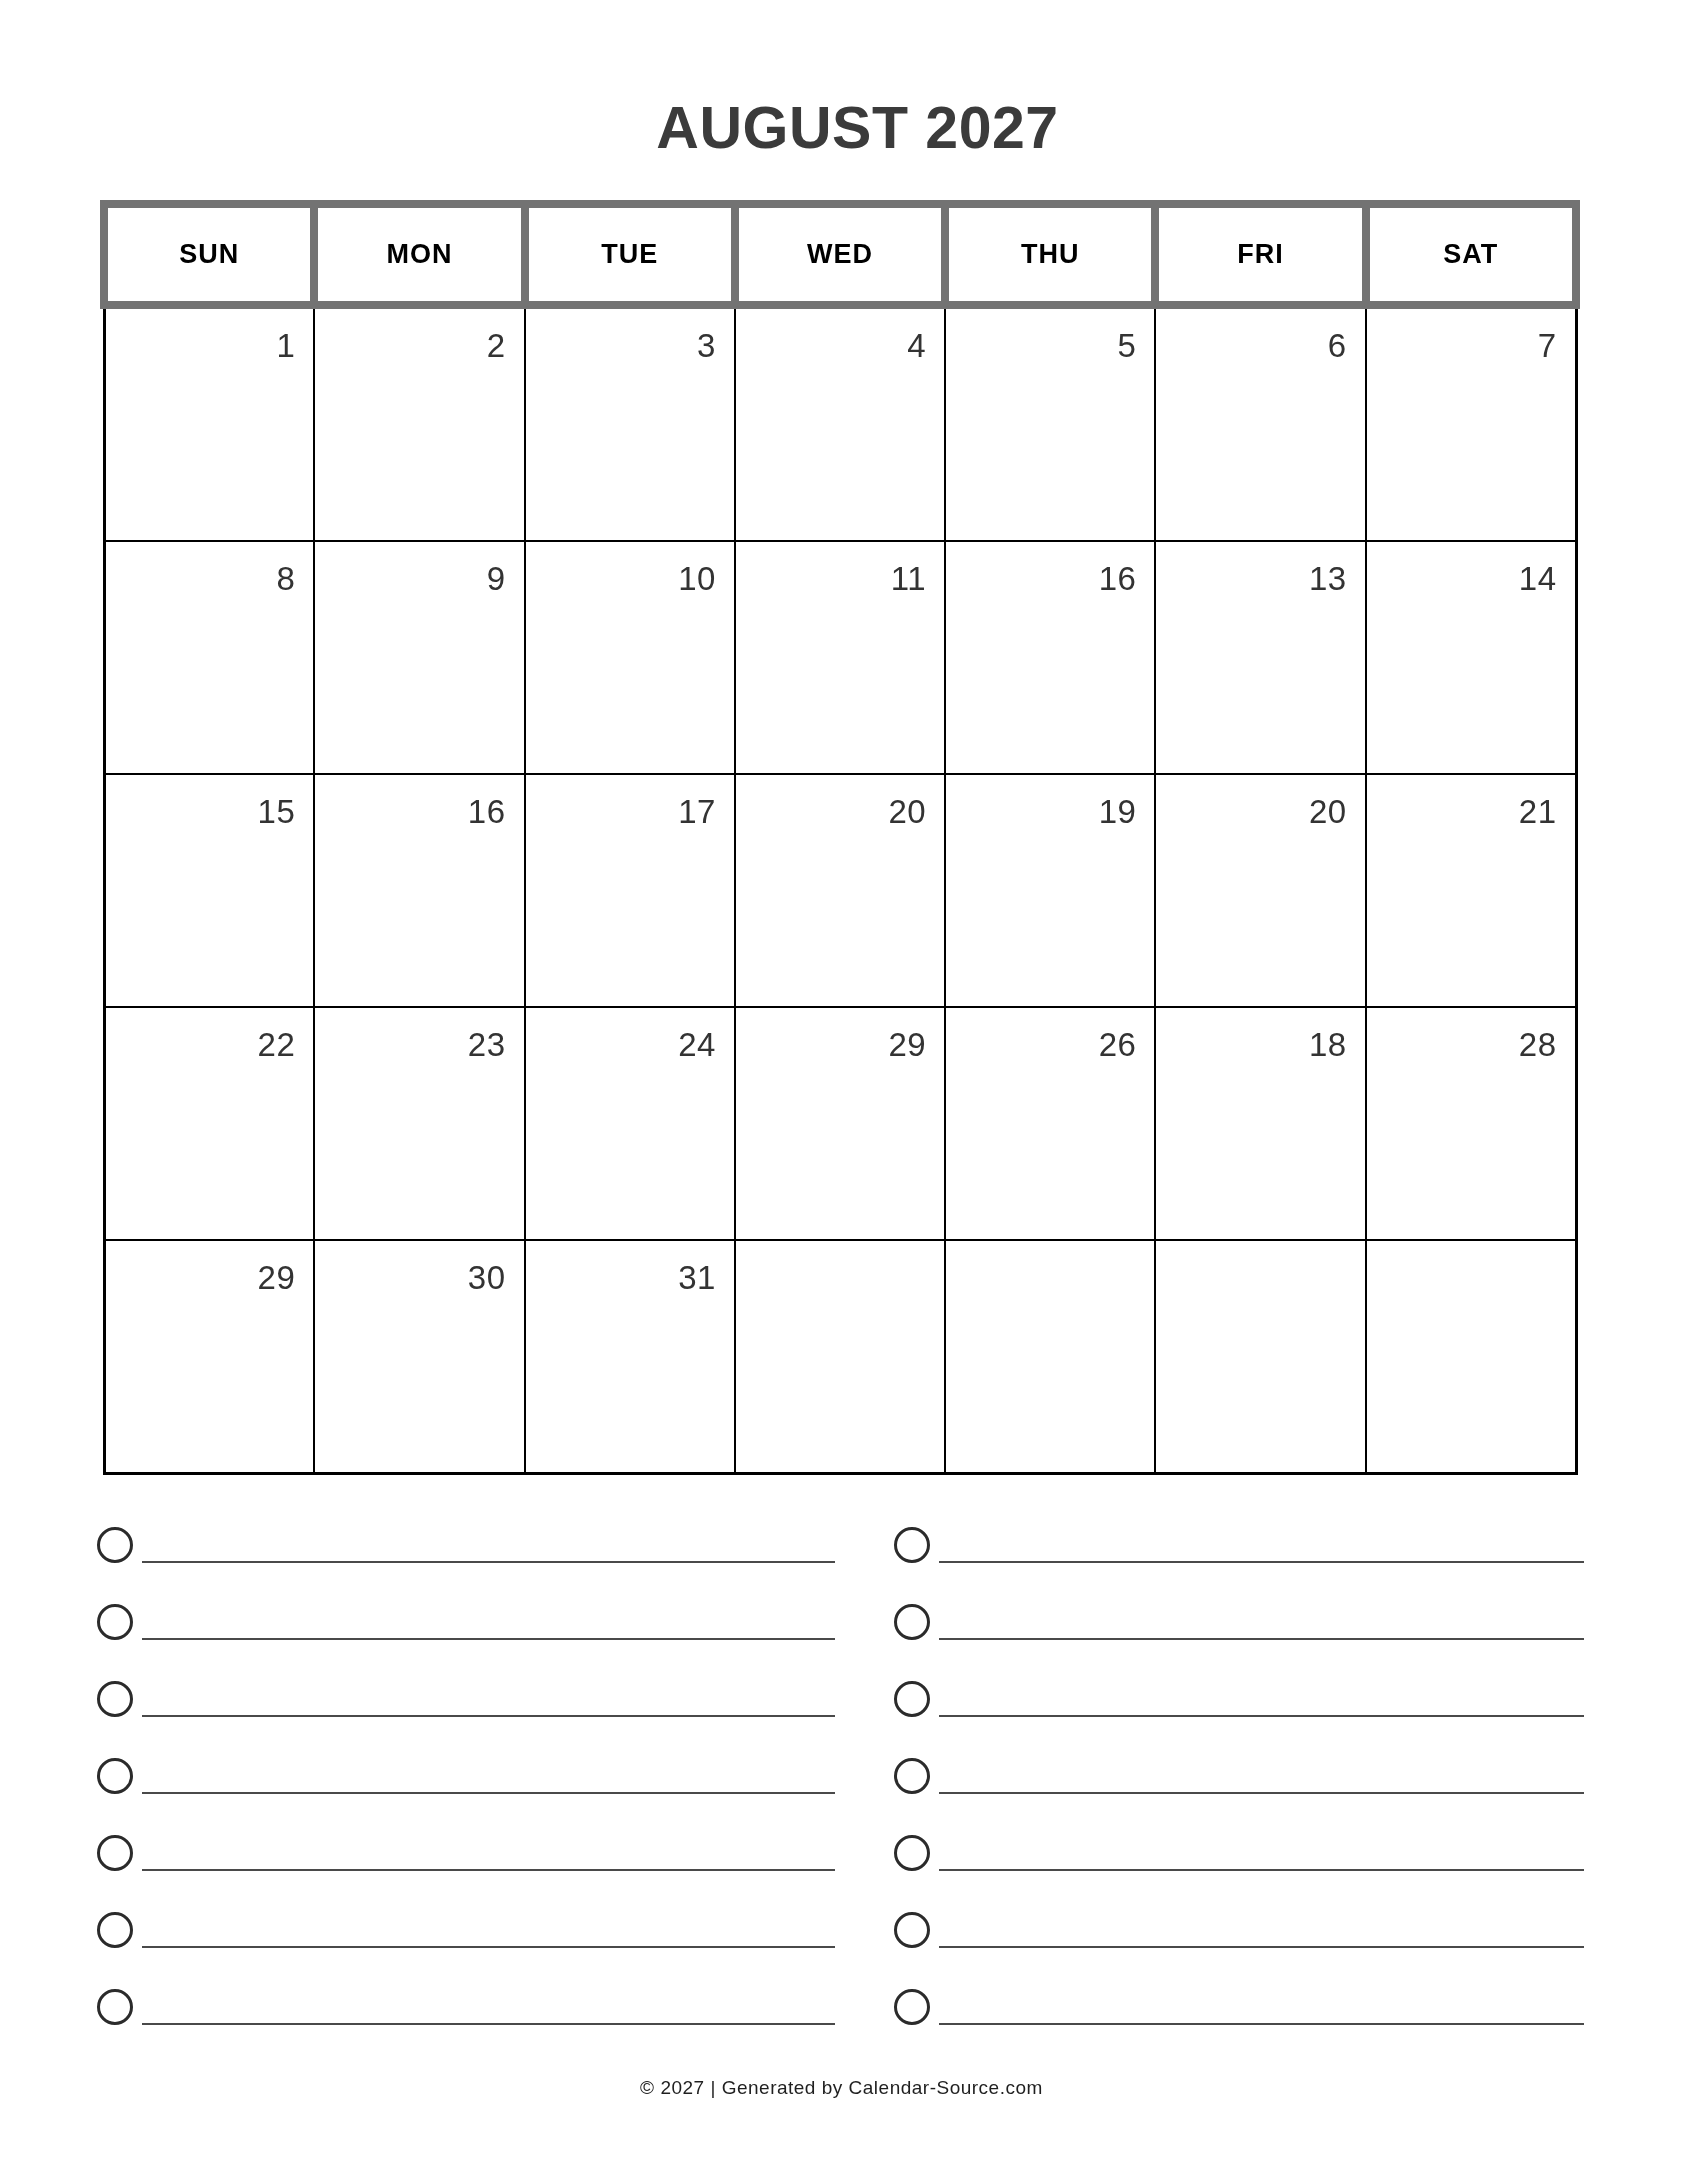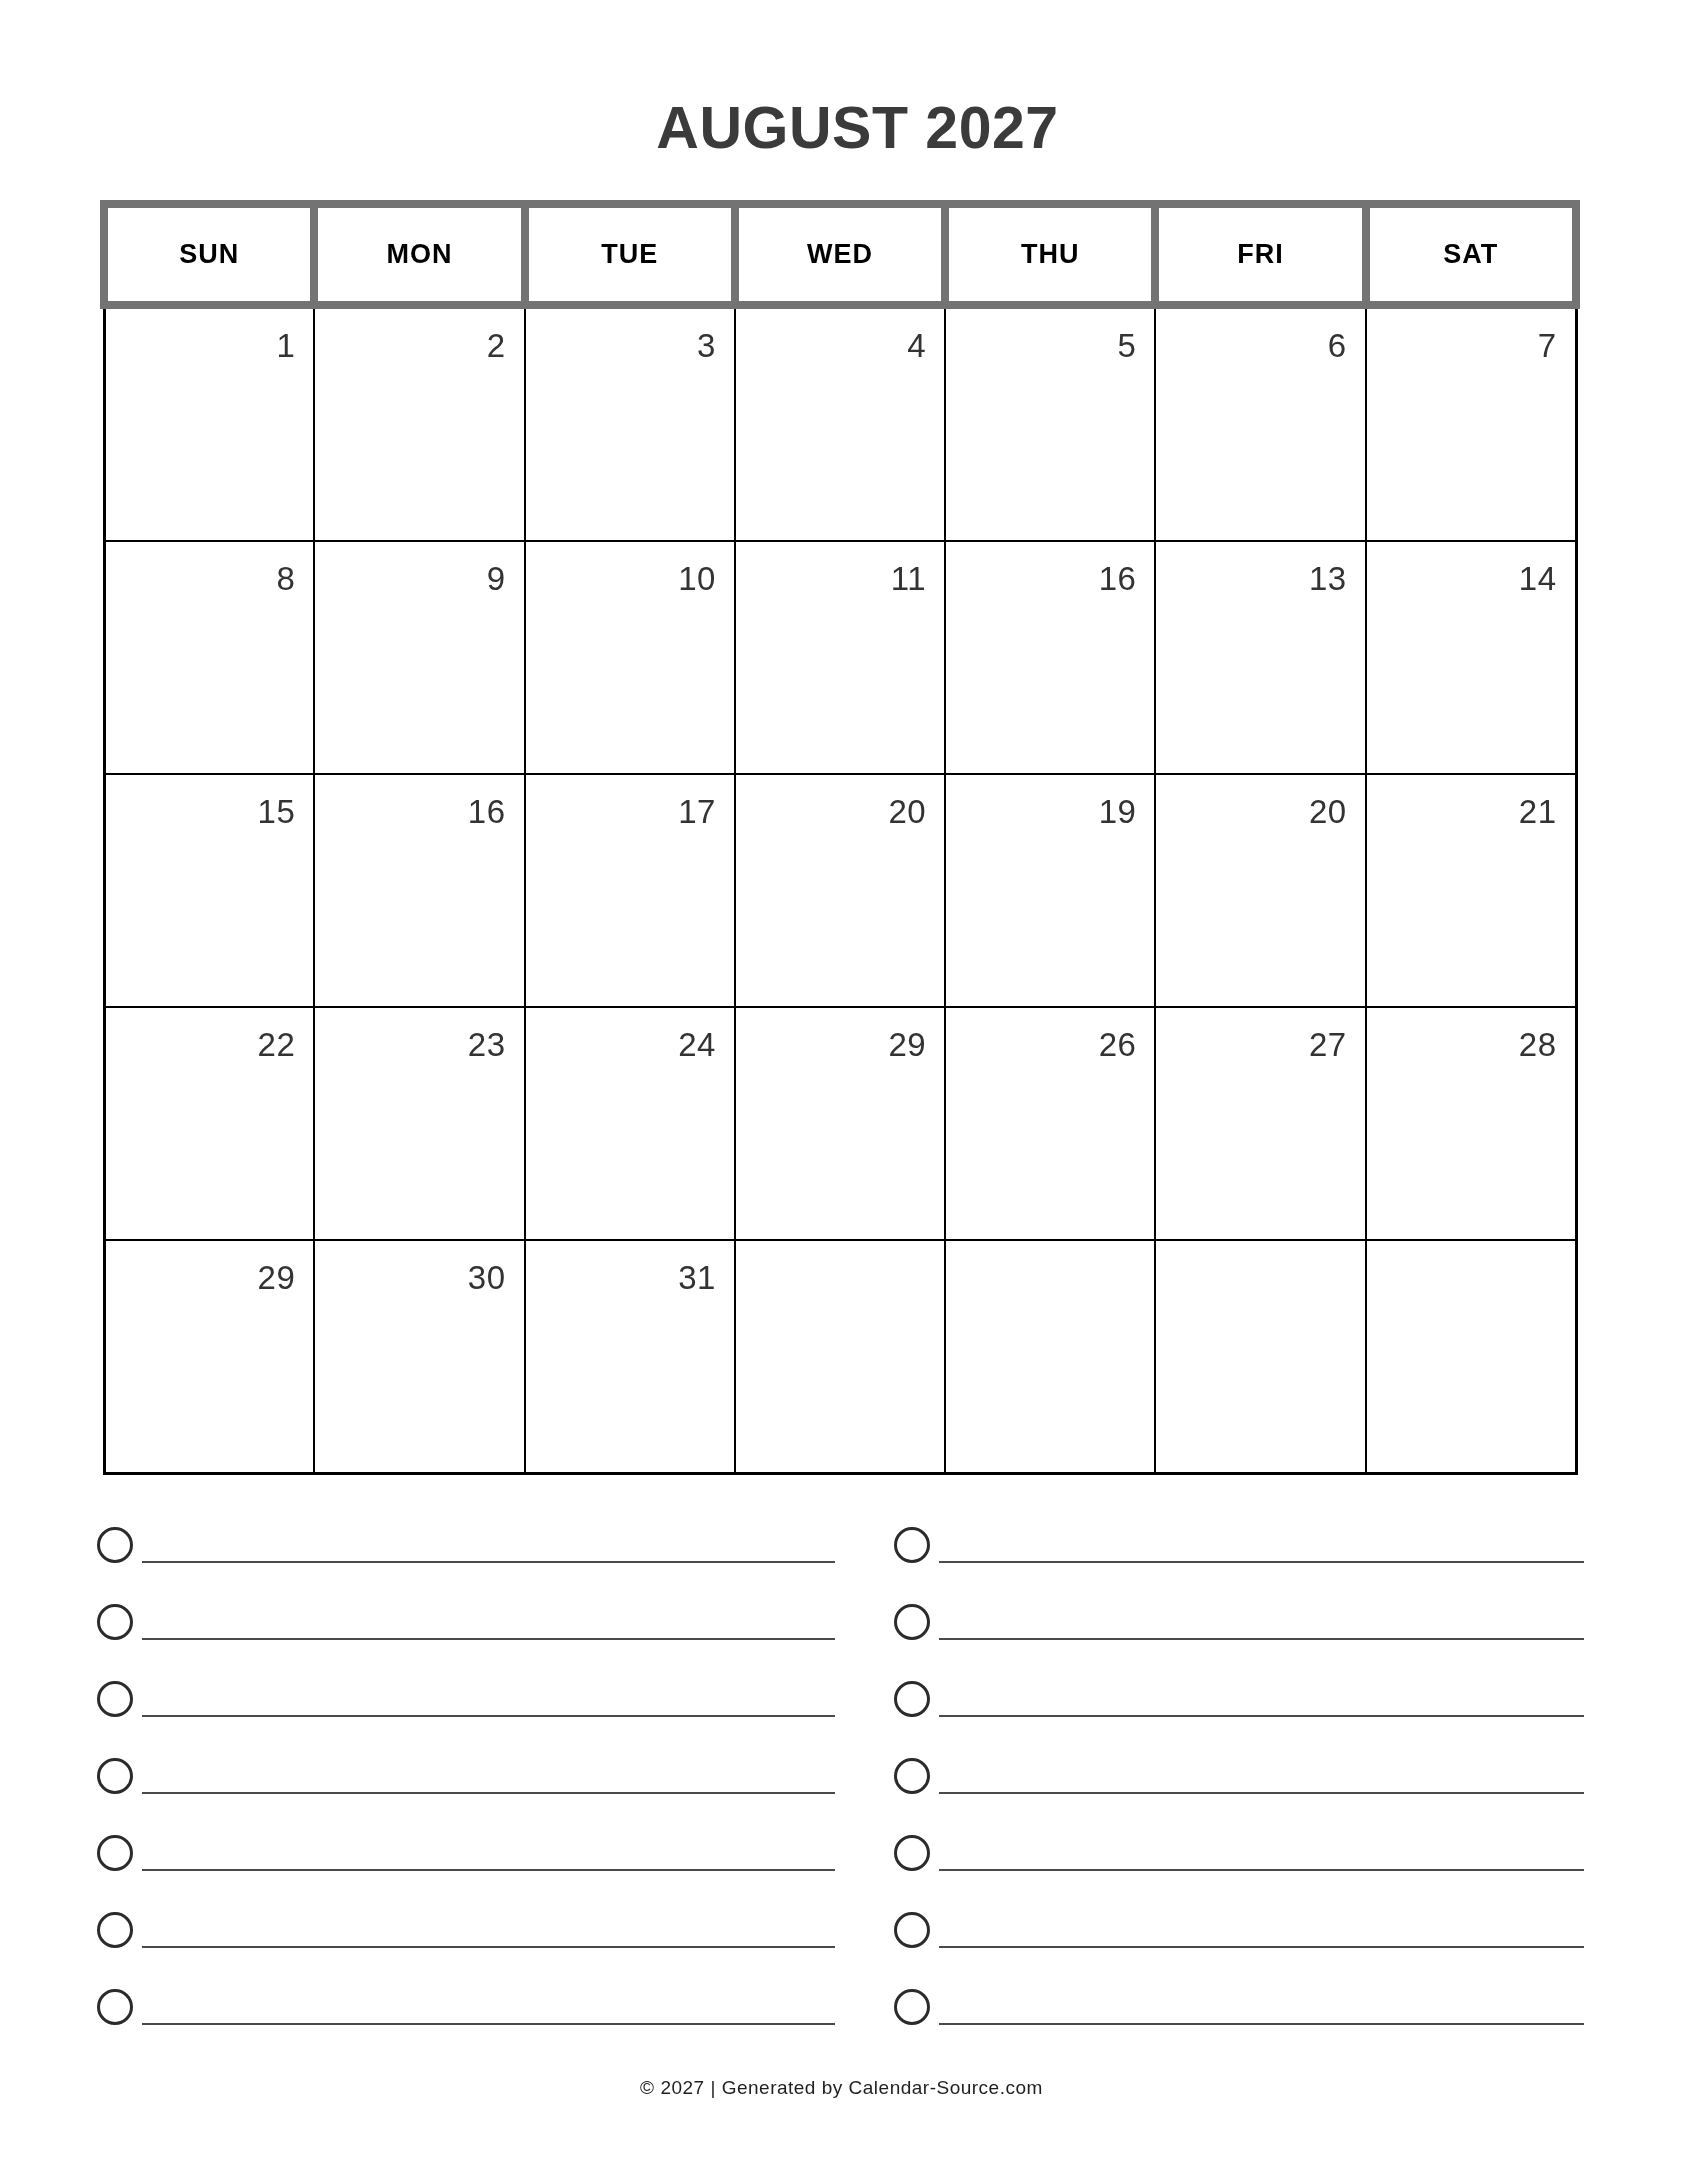--- a/index.html
+++ b/index.html
@@ -157,21 +157,21 @@
       <td><span class="date-number">19</span></td>
       <td><span class="date-number">20</span></td>
       <td><span class="date-number">21</span></td>
     </tr>
     <tr>
       <td><span class="date-number">22</span></td>
       <td><span class="date-number">23</span></td>
       <td><span class="date-number">24</span></td>
       <td><span class="date-number">29</span></td>
       <td><span class="date-number">26</span></td>
-      <td><span class="date-number">27</span></td>
+      <td><span class="date-number">18</span></td>
       <td><span class="date-number">28</span></td>
     </tr>
     <tr>
       <td><span class="date-number">29</span></td>
       <td><span class="date-number">30</span></td>
       <td><span class="date-number">31</span></td>
       <td><span class="date-number"></span></td>
       <td><span class="date-number"></span></td>
       <td><span class="date-number"></span></td>
       <td><span class="date-number"></span></td>

